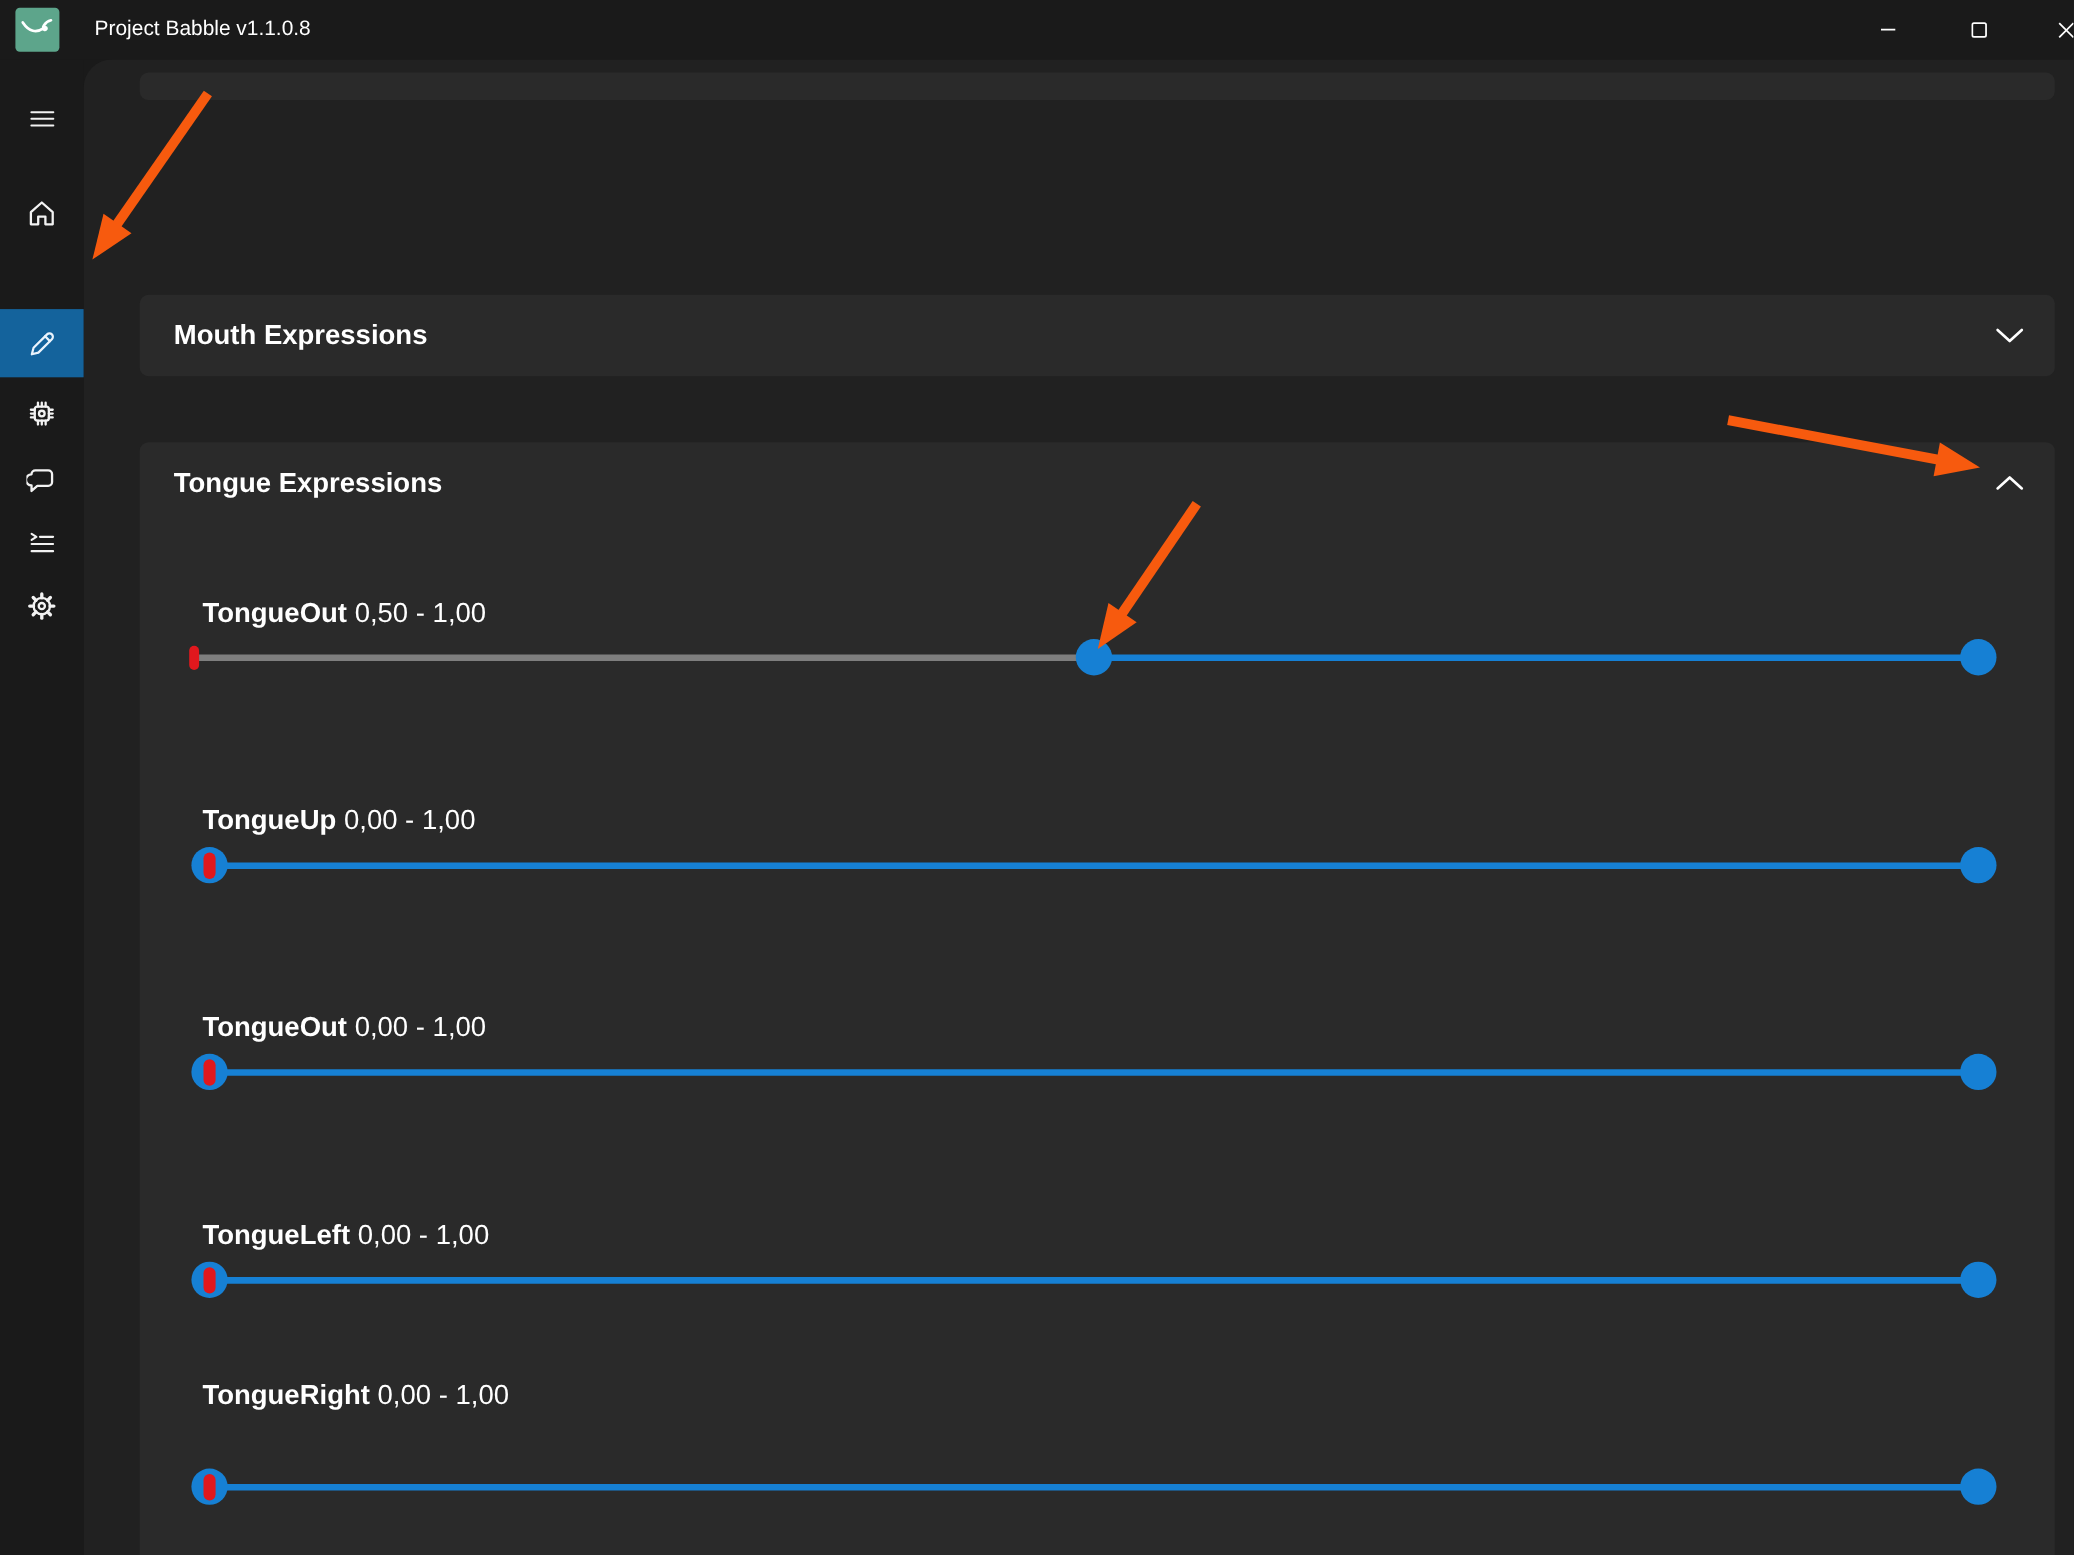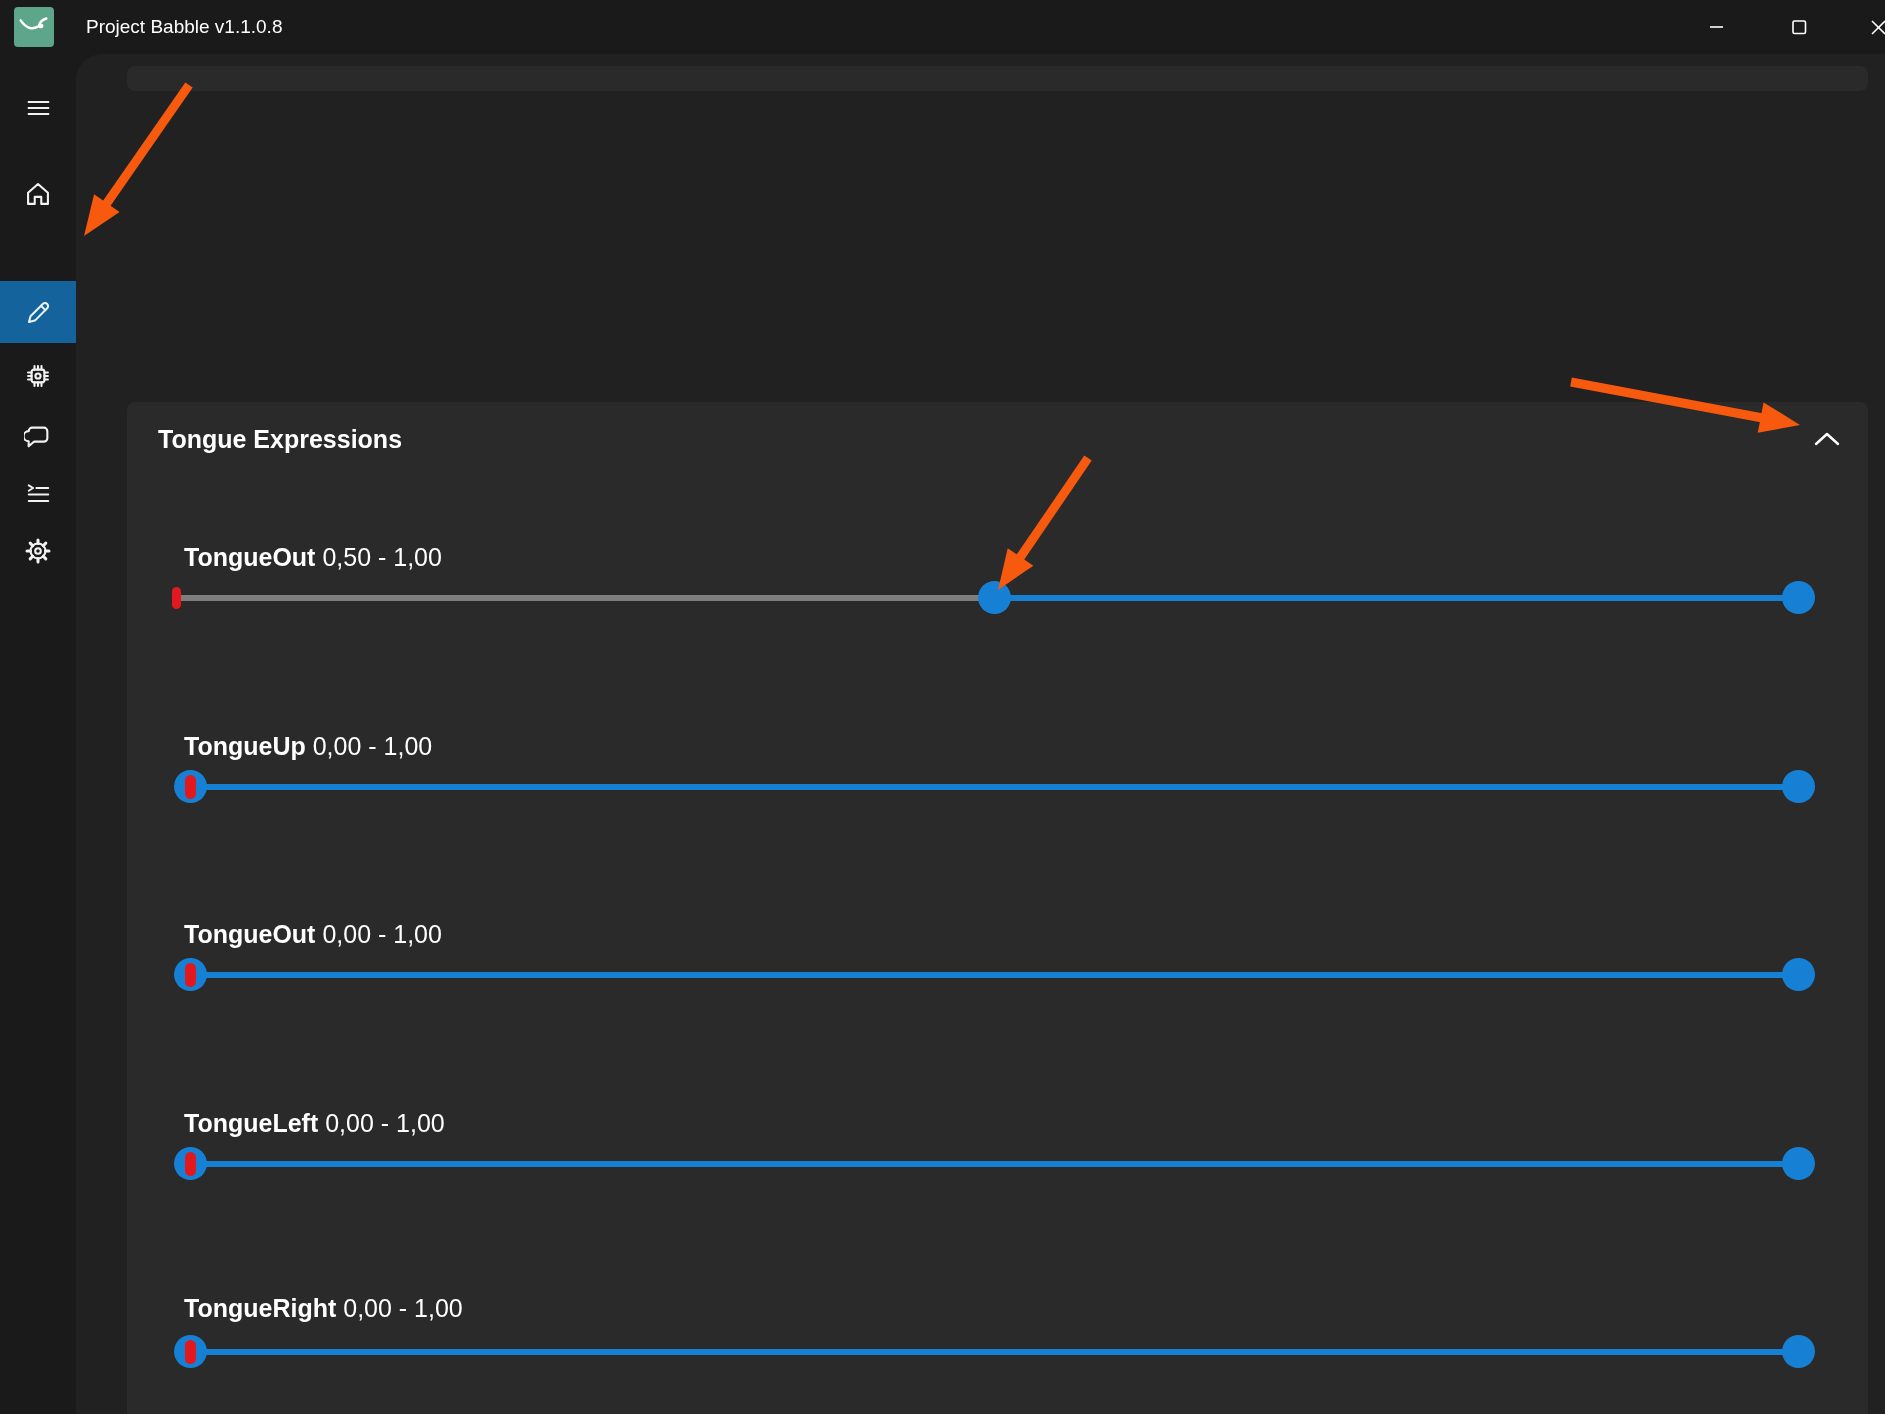--- a/index.html
+++ b/index.html
@@ -168,20 +168,30 @@
       </g>
     </svg>
   </div>
 </div>
 
 <div class="panel">
 
   <div class="card card-strip"></div>
 
 
+  <div class="card card-mouth">
+    <div class="section-header">
+      <span class="section-title">Mouth Expressions</span>
+      <span class="chevron">
+        <svg width="26" height="16" viewBox="0 0 26 16">
+            <polyline points="2,3 13,13 24,3"></polyline>
+          </svg>
+      </span>
+    </div>
+  </div>
 
   <div class="card card-tongue">
     <div class="section-header">
       <span class="section-title">Tongue Expressions</span>
       <span class="chevron">
         <svg width="26" height="16" viewBox="0 0 26 16">
             <polyline points="2,13 13,3 24,13"></polyline>
           </svg>
       </span>
     </div>
@@ -208,21 +218,21 @@
           <div class="red-pill" style="left: 57.5px; top: 8px; width: 11px; height: 24px;"></div>
           <div class="thumb" style="left: 1654.5px;"></div>
         </div>
         <div class="slider-label" style="top: 706.5px; text-align: right;"><b>TongueLeft</b> 0,00 - 1,00</div>
         <div class="slider-track-row" style="top: 741.5px;">
           <div class="rail blue" style="left: 63px; width: 1608px;"></div>
           <div class="thumb" style="left: 46.5px;"></div>
           <div class="red-pill" style="left: 57.5px; top: 8px; width: 11px; height: 24px;"></div>
           <div class="thumb" style="left: 1654.5px;"></div>
         </div>
-        <div class="slider-label" style="top: 892px;"><b>TongueRight</b> 0,00 - 1,00</div>
+        <div class="slider-label" style="top: 852px;"><b>TongueRight</b> 0,00 - 1,00</div>
         <div class="slider-track-row" style="top: 930px;">
           <div class="rail blue" style="left: 63px; width: 1608px;"></div>
           <div class="thumb" style="left: 46.5px;"></div>
           <div class="red-pill" style="left: 57.5px; top: 8px; width: 11px; height: 24px;"></div>
           <div class="thumb" style="left: 1654.5px;"></div>
         </div>
       </div>
   </div>
 </div>
 

